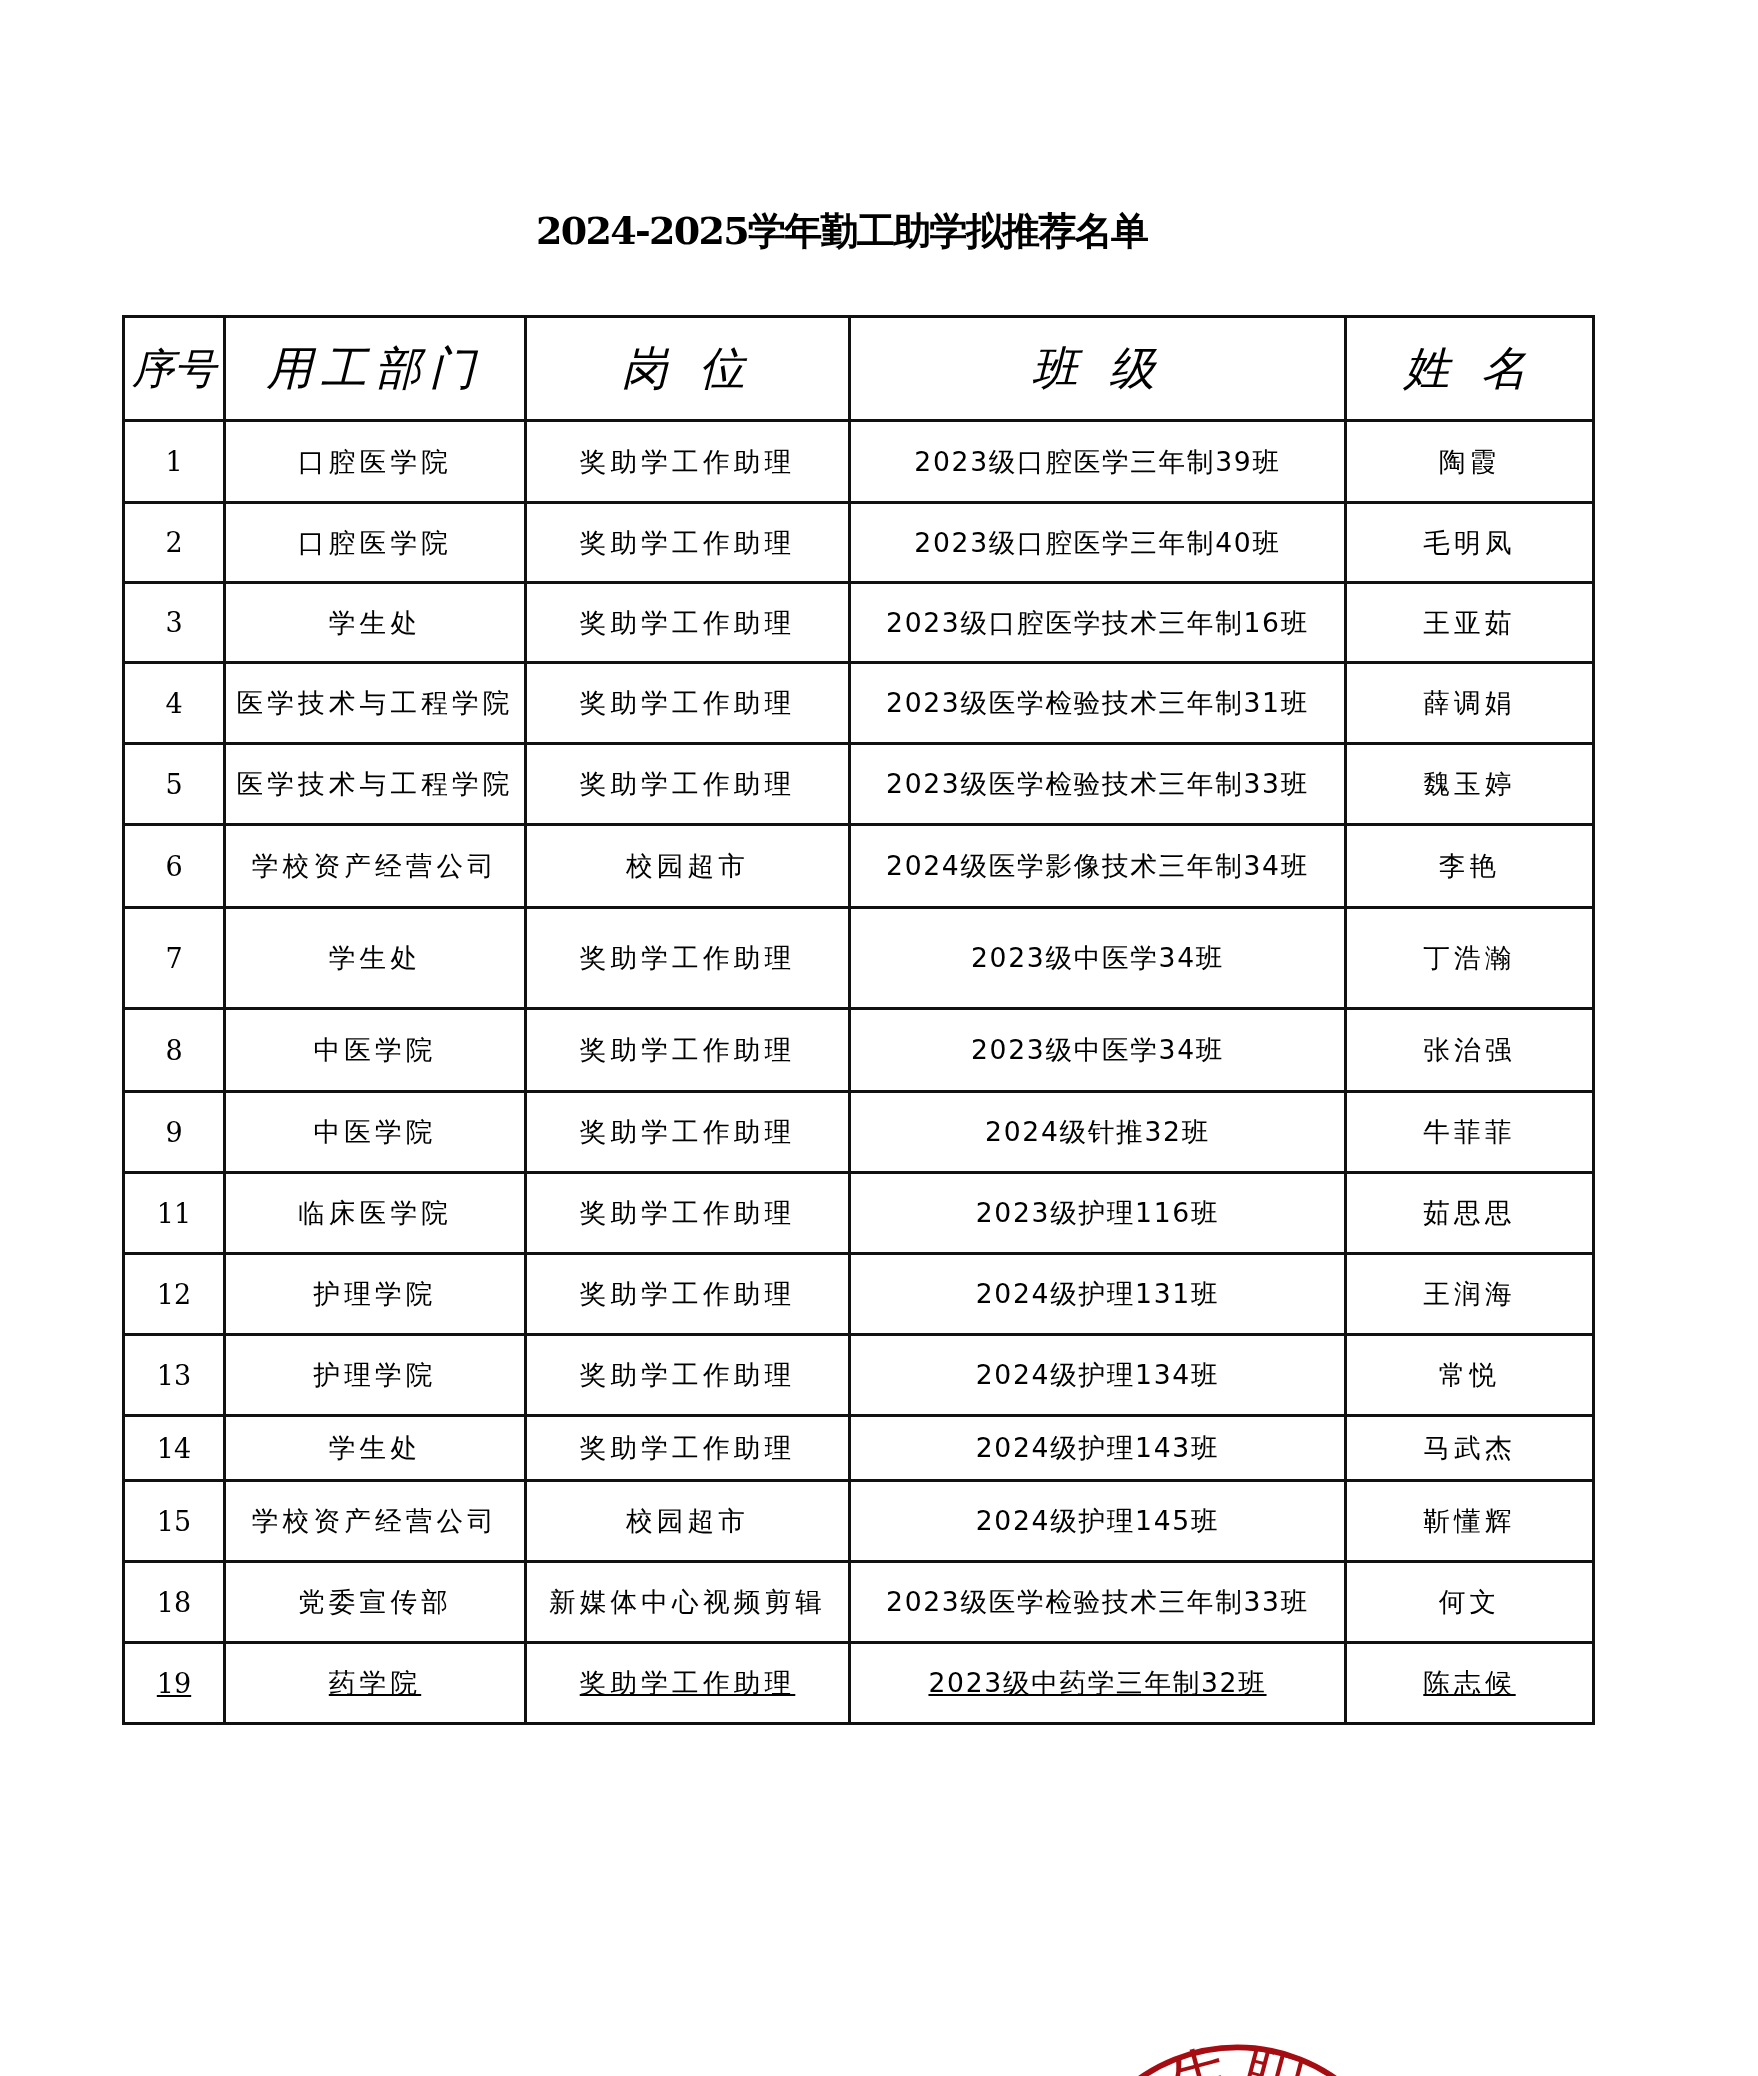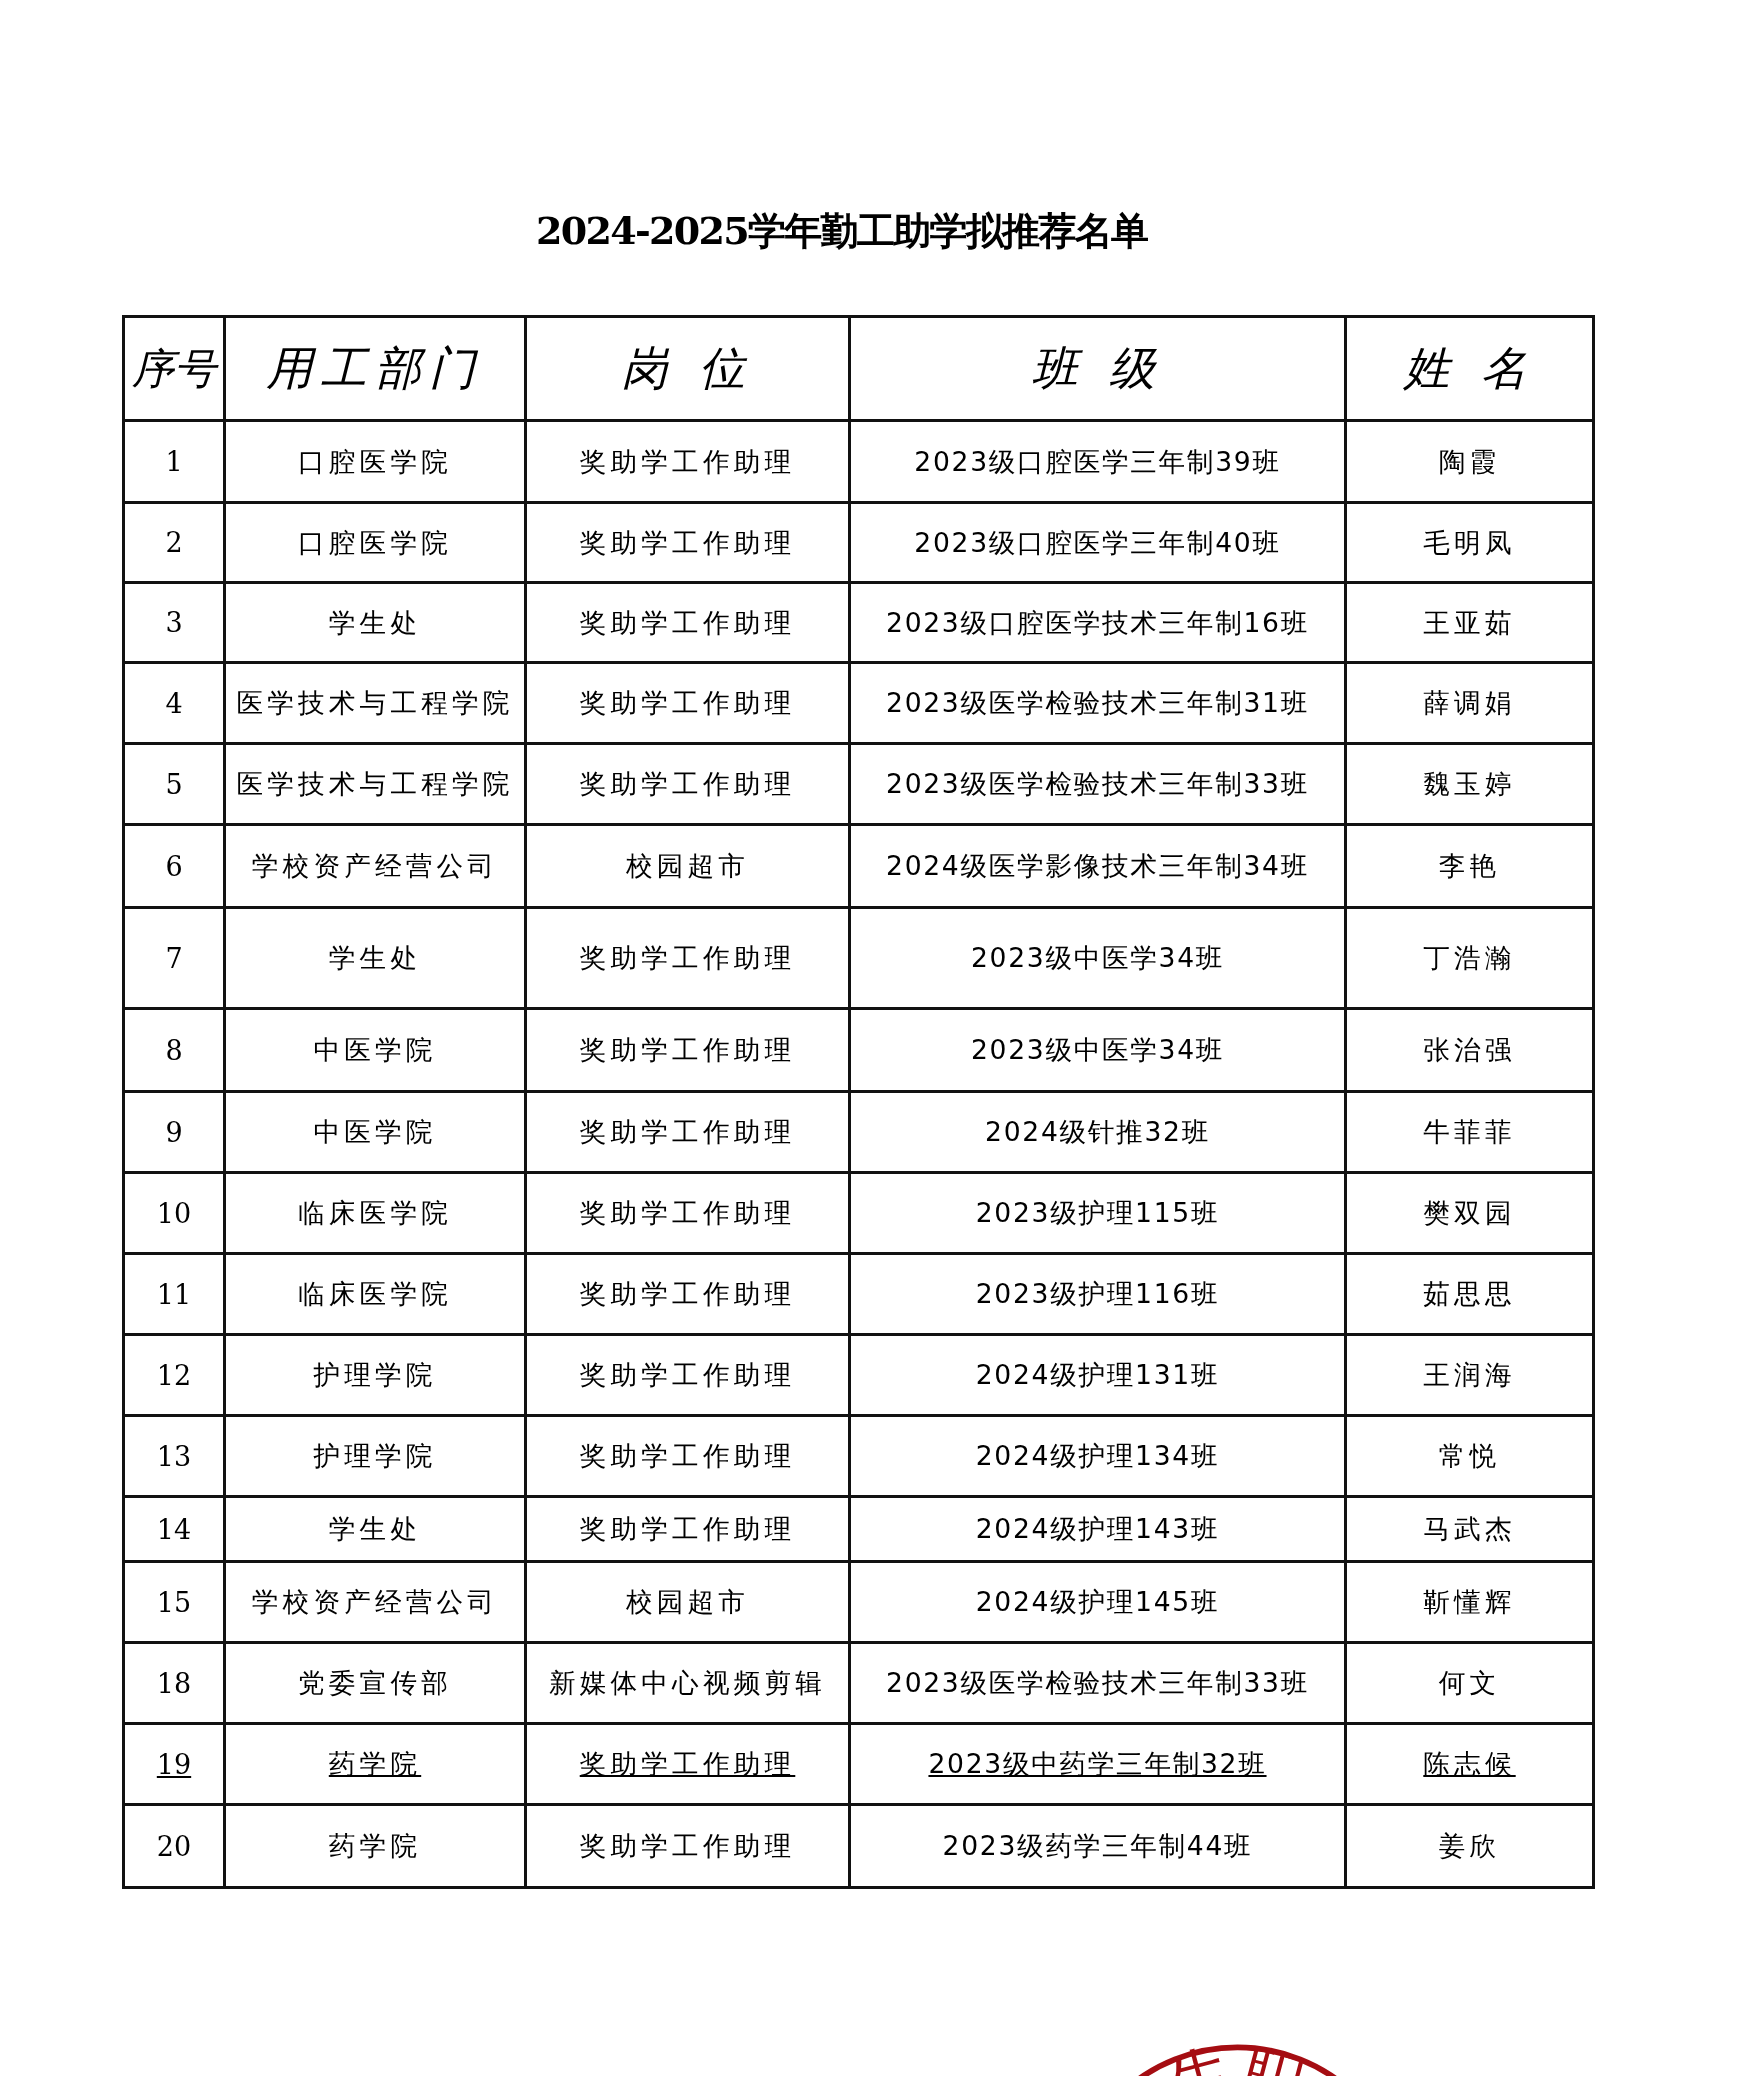--- a/index.html
+++ b/index.html
@@ -100,27 +100,20 @@
         <td class="c4">张治强</td>
       </tr>
       <tr style="height: 81px;">
         <td class="c0">9</td>
         <td class="c1">中医学院</td>
         <td class="c2">奖助学工作助理</td>
         <td class="c3">2024级针推32班</td>
         <td class="c4">牛菲菲</td>
       </tr>
       <tr style="height: 81px;">
-        <td class="c0">10</td>
-        <td class="c1">临床医学院</td>
-        <td class="c2">奖助学工作助理</td>
-        <td class="c3">2023级护理115班</td>
-        <td class="c4">樊双园</td>
-      </tr>
-      <tr style="height: 81px;">
         <td class="c0">11</td>
         <td class="c1">临床医学院</td>
         <td class="c2">奖助学工作助理</td>
         <td class="c3">2023级护理116班</td>
         <td class="c4">茹思思</td>
       </tr>
       <tr style="height: 81px;">
         <td class="c0">12</td>
         <td class="c1">护理学院</td>
         <td class="c2">奖助学工作助理</td>
@@ -155,27 +148,20 @@
         <td class="c3">2023级医学检验技术三年制33班</td>
         <td class="c4">何文</td>
       </tr>
       <tr style="height: 81px; text-decoration: underline;">
         <td class="c0">19</td>
         <td class="c1">药学院</td>
         <td class="c2">奖助学工作助理</td>
         <td class="c3">2023级中药学三年制32班</td>
         <td class="c4">陈志候</td>
       </tr>
-      <tr style="height: 83px;">
-        <td class="c0">20</td>
-        <td class="c1">药学院</td>
-        <td class="c2">奖助学工作助理</td>
-        <td class="c3">2023级药学三年制44班</td>
-        <td class="c4">姜欣</td>
-      </tr>
     </tbody>
 </table>
 
 <svg class="stamp" viewBox="0 0 880 880">
   <defs>
     <path id="arcTop" d="M 150 520 A 300 300 0 1 1 730 520"></path>
   </defs>
   <circle cx="440" cy="440" r="410" fill="none" stroke="#a50d12" stroke-width="14"></circle>
   <text font-family="DejaVu Serif, serif" font-size="150" fill="#a50d12" letter-spacing="6">
     <textPath href="#arcTop" startOffset="50%" text-anchor="middle" id="seal-outer">甘肃卫生职业学院</textPath>

